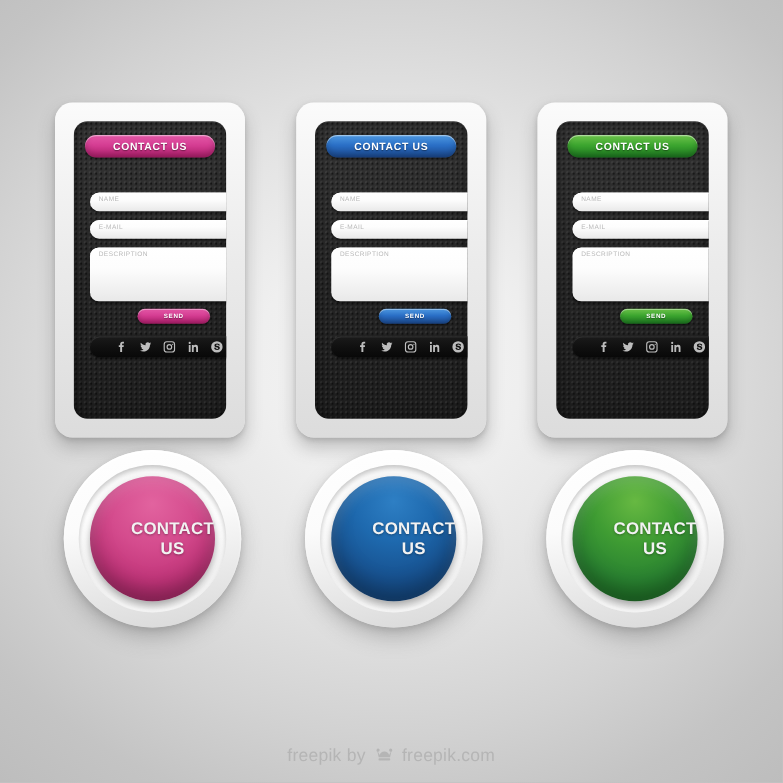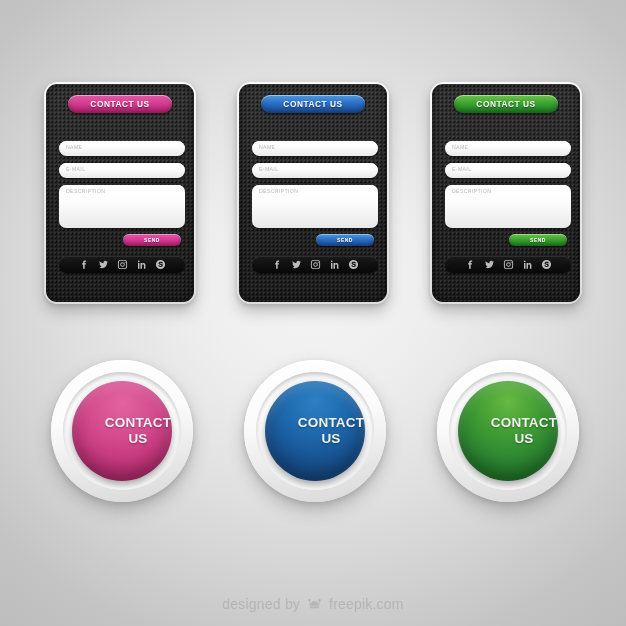--- a/index.html
+++ b/index.html
@@ -34,24 +34,24 @@
     top: 82px;
     left: 0;
     width: 626px;
     height: 228px;
   }
 
   .card {
     position: absolute;
     top: 0;
     width: 152px;
-    height: 222px;
+    height: 268px;
     border-radius: 14px;
     background: linear-gradient(180deg, #fbfbfb 0%, #ececec 45%, #dcdcdc 100%);
-    padding: 2px;
+    padding: 15px;
     box-sizing: border-box;
     box-shadow:
       0 8px 14px rgba(90, 90, 90, 0.33),
       0 2px 4px rgba(80, 80, 80, 0.22);
   }
   .card.c1 { left: 44px; }
   .card.c2 { left: 237px; }
   .card.c3 { left: 430px; }
 
   .card-inner {
@@ -460,21 +460,21 @@
         <div class="disc disc-green">
           <div class="lbl">CONTACT</div>
           <div class="lbl">US</div>
         </div>
       </div>
     </div>
 
   </div>
 
   <div class="footer">
-    <span>designed by</span>
+    <span>freepik by</span>
     <span class="fp-logo">
       <svg width="17" height="14" viewBox="0 0 24 20">
         <path d="M3 4.5a1.8 1.8 0 1 1 1.6 1.8L6.6 10a5.6 5.6 0 0 1 10.8 0l2-3.7A1.8 1.8 0 1 1 21 4.5a1.8 1.8 0 0 1-1.1 1.7l-1.4 6.3H5.5L4.1 6.2A1.8 1.8 0 0 1 3 4.5z" fill="#b5b5b5"></path>
         <rect x="5.3" y="13.6" width="13.4" height="2.6" rx="1.1" fill="#b5b5b5"></rect>
       </svg>
     </span>
     <span>freepik.com</span>
   </div>
 
 </div>

